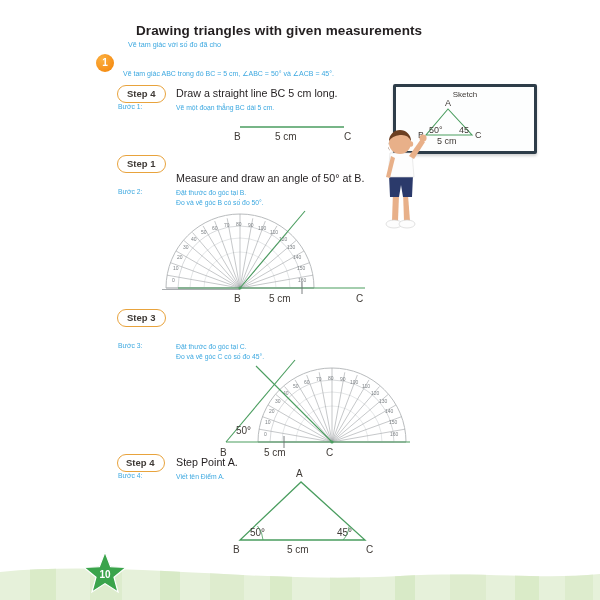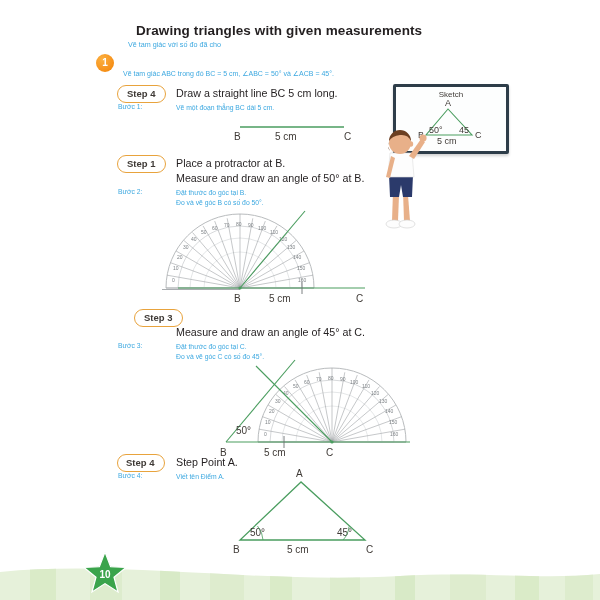--- a/index.html
+++ b/index.html
@@ -129,20 +129,21 @@
   .board {
     position: absolute;
     left: 393px;
     top: 84px;
     width: 110px;
     height: 64px;
     background: #fdfefe;
     border: 3px solid #2e3d49;
     border-radius: 2px;
     box-shadow: 0 2px 3px rgba(0,0,0,.18);
+    padding-left: 28px;
   }
   .board-inner { position: absolute; inset: 0; }
   .board-title {
     position: absolute;
     width: 100%;
     top: 3px;
     text-align: center;
     font-size: 8px;
     color: #3f3a36;
   }
@@ -239,21 +240,20 @@
   <div class="diagram" style="left:232px; top:118px;">
     <svg width="130" height="30" viewBox="0 0 130 30">
       <line x1="8" y1="9" x2="112" y2="9" stroke="#4a9d5f" stroke-width="1.3"></line>
       <text class="lbl" x="2" y="22">B</text>
       <text class="lbl" x="43" y="22">5 cm</text>
       <text class="lbl" x="112" y="22">C</text>
     </svg>
   </div>
 
   <div class="step-badge" style="left:117px; top:155px;">Step 1</div>
-  <div class="step-en" style="left:176px; top:156px;">Place a protractor at B.</div>
   <div class="step-en" style="left:176px; top:171px;">Measure and draw an angle of 50° at B.</div>
   <div class="step-vi-label" style="left:118px; top:188px;">Bước 2:</div>
   <div class="step-vi" style="left:176px; top:188px;">Đặt thước đo góc tại B.</div>
   <div class="step-vi" style="left:176px; top:198px;">Đo và vẽ góc B có số đo 50°.</div>
 
   <div class="diagram" style="left:160px; top:212px;">
     <svg width="210" height="95" viewBox="0 0 210 95">
       <defs>
         <g id="prot2">
           <path d="M6,76 A74,74 0 0 1 154,76 Z" fill="#ffffff" fill-opacity=".45" stroke="#b9bcbe" stroke-width="1"></path>
@@ -313,22 +313,21 @@
       <line x1="80" y1="76" x2="145" y2="-1" stroke="#4a9d5f" stroke-width="1.1"></line>
       <circle cx="80" cy="76" r="1.6" fill="#4a9d5f"></circle>
 
       <line x1="142" y1="70" x2="142" y2="82" stroke="#6d7275" stroke-width=".9"></line>
       <text class="lbl" x="109" y="90">5 cm</text>
       <text class="lbl" x="74" y="90">B</text>
       <text class="lbl" x="196" y="90">C</text>
     </svg>
   </div>
 
-  <div class="step-badge" style="left:134px; top:309px;text-align:center;">Step 3</div>
-  <div class="step-en" style="left:176px; top:325px;">Measure and draw an angle of 45° at C.</div>
+  <div class="step-badge" style="left:117px; top:309px;text-align:center;">Step 3</div>
   <div class="step-vi-label" style="left:118px; top:342px;">Bước 3:</div>
   <div class="step-vi" style="left:176px; top:342px;">Đặt thước đo góc tại C.</div>
   <div class="step-vi" style="left:176px; top:352px;">Đo và vẽ góc C có số đo 45°.</div>
 
   <div class="diagram" style="left:220px; top:366px;">
     <svg width="210" height="95" viewBox="0 0 210 95">
 
       <path d="M38,76 A74,74 0 0 1 186,76 Z" fill="#ffffff" fill-opacity=".45" stroke="#b9bcbe" stroke-width="1"></path>
       <path d="M50,76 A62,62 0 0 1 174,76 Z" fill="none" stroke="#c6c9cb" stroke-width=".7"></path>
       <path d="M62,76 A50,50 0 0 1 162,76 Z" fill="none" stroke="#d2d5d7" stroke-width=".6"></path>

